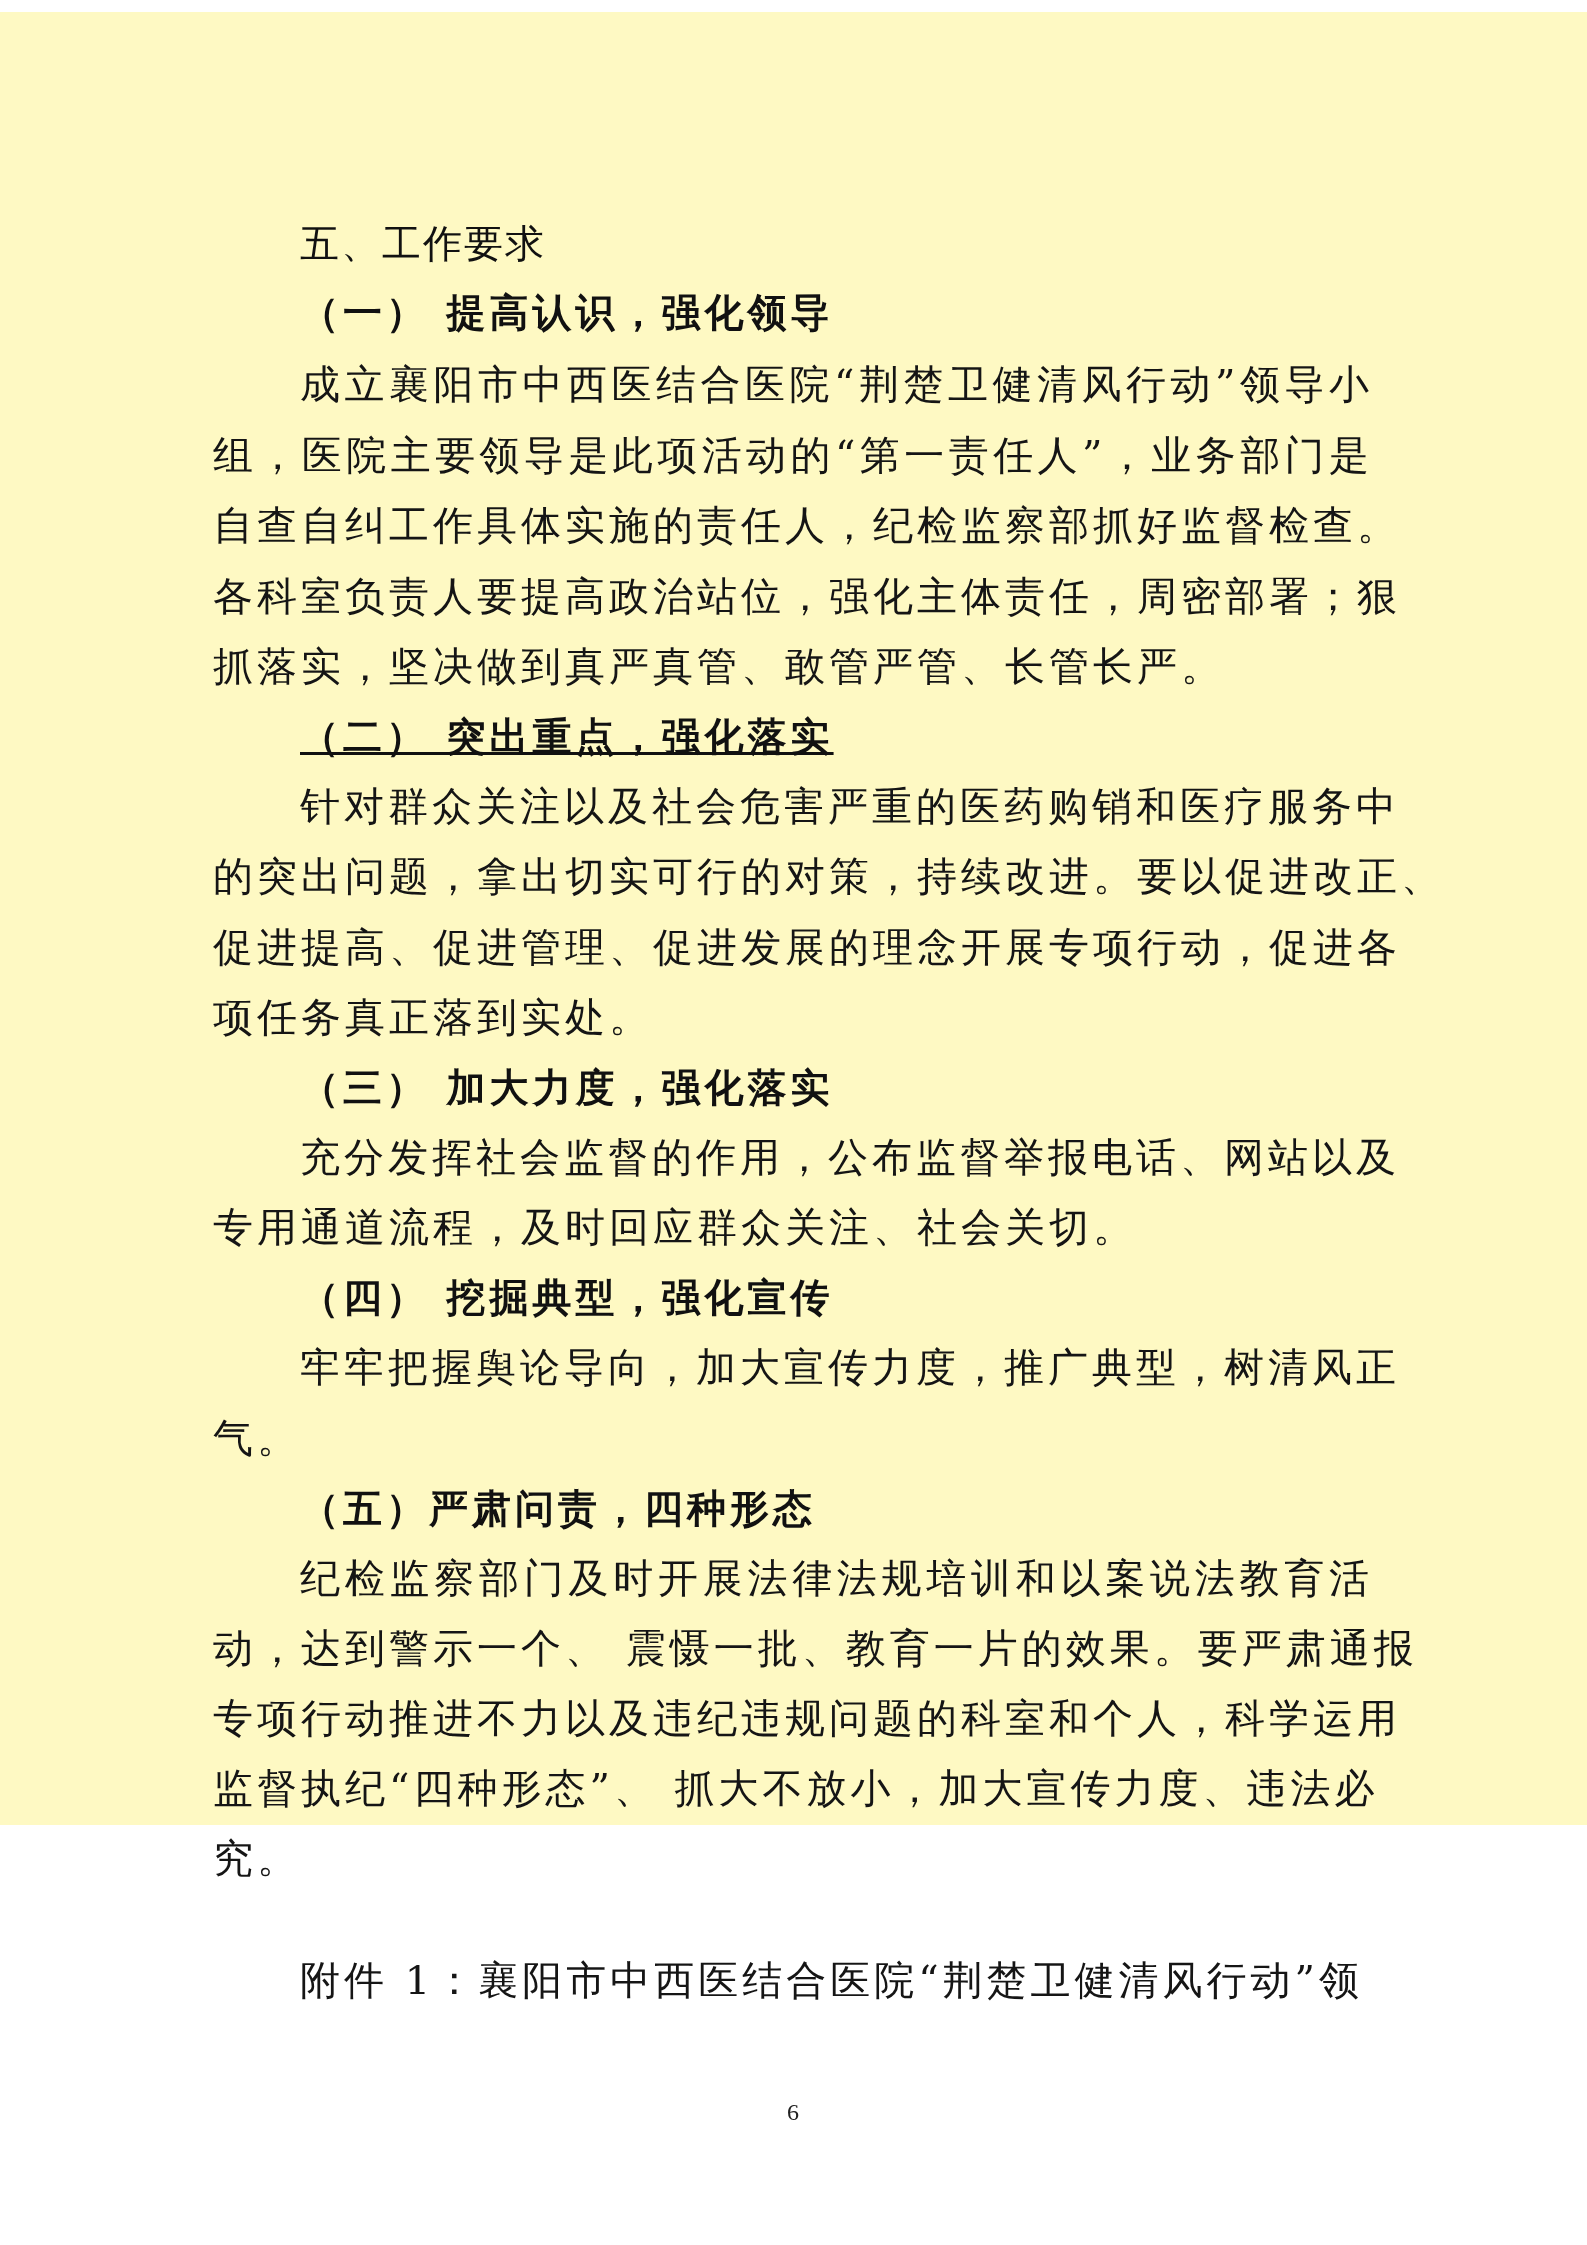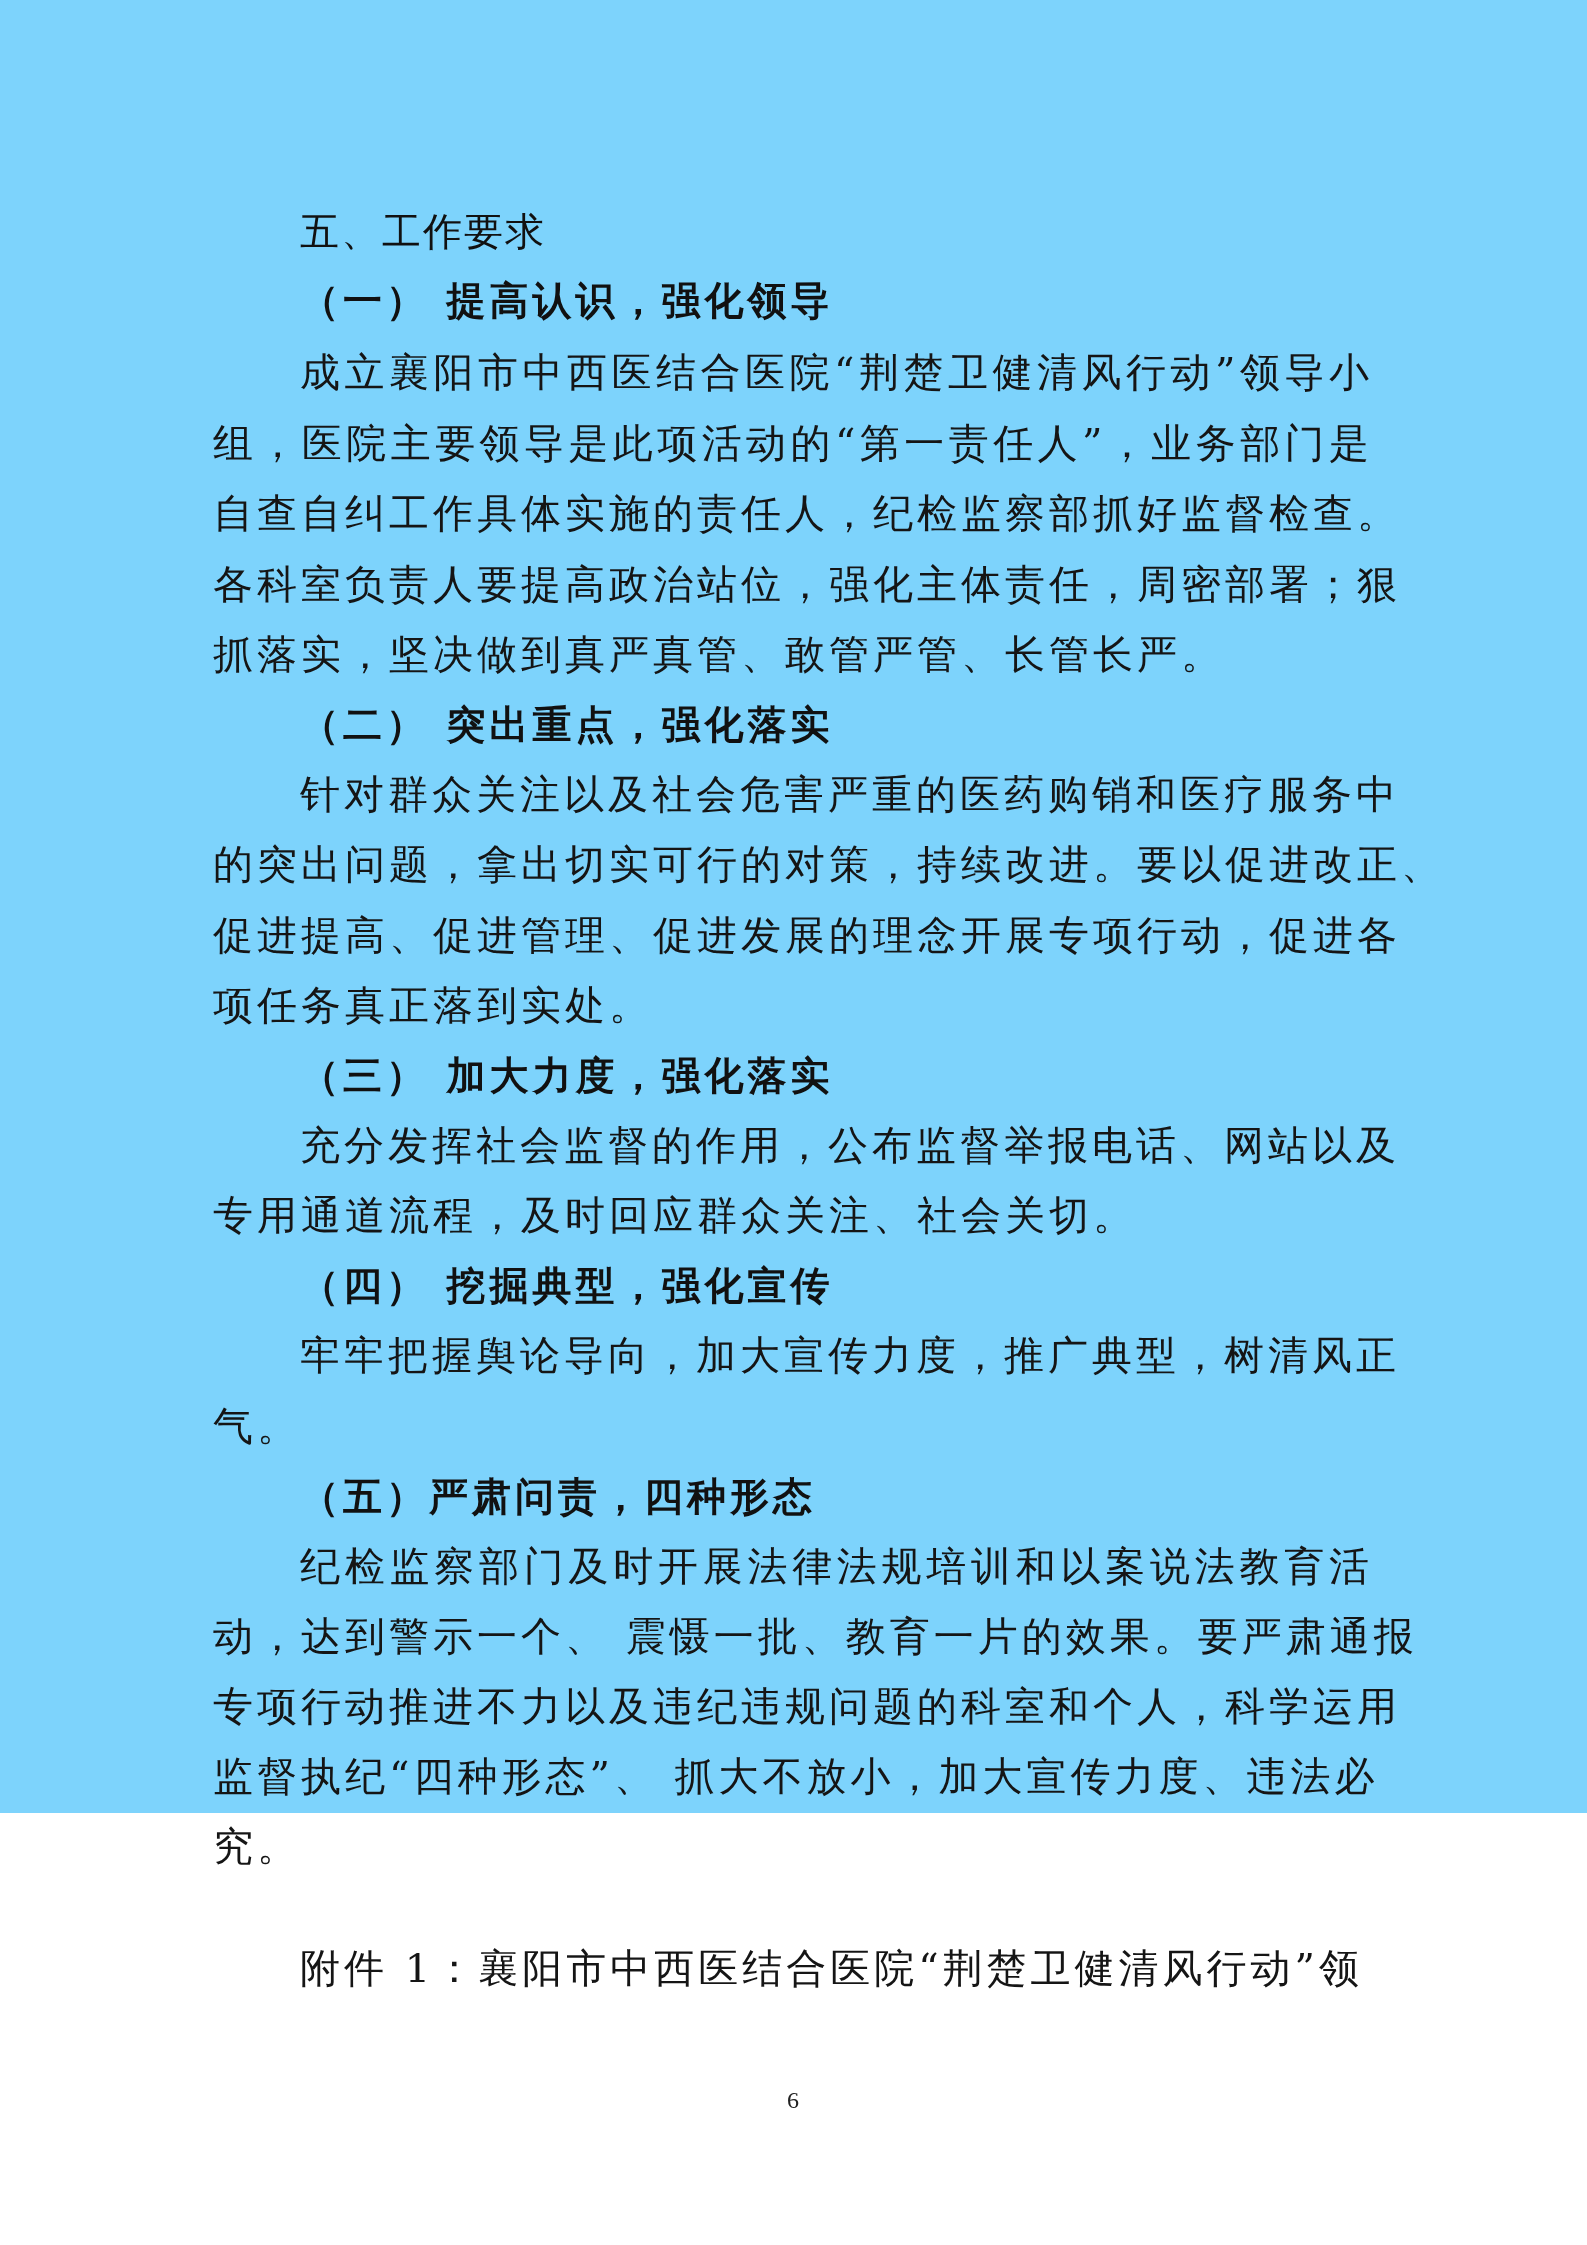--- a/index.html
+++ b/index.html
@@ -1,19 +1,19 @@
 <!DOCTYPE html>
 <html><head>
   <meta charset="utf-8">
   <style>
     html, body { margin: 0; padding: 0; background: #ffffff; }
     body { width: 1587px; height: 2245px; position: relative; overflow: hidden; }
     .page {
-      position: absolute; left: 0; top: 0; width: 1587px; height: 1813px;
-      background: #7dd3fc; color: #111111;
+      position: absolute; left: 0; top: 12px; width: 1587px; height: 1813px;
+      background: #fef9c3; color: #111111;
     }
     .line {
       position: absolute;
       left: 213px;
       width: 1160px;
       height: 70px;
       line-height: 70px;
       font-family: "DejaVu Serif", "Liberation Serif", serif;
       font-size: 40px;
       white-space: nowrap;
@@ -57,21 +57,21 @@
 
   <div class="line section-title" style="top:197px;">五、工作要求</div>
 
   <div class="line subheading" style="top:265px;">（一） 提高认识，强化领导</div>
   <div class="line indent justify" style="top:337px;">成立襄阳市中西医结合医院“荆楚卫健清风行动”领导小</div>
   <div class="line justify" style="top:408px;">组，医院主要领导是此项活动的“第一责任人”，业务部门是</div>
   <div class="line justify" style="top:478px;">自查自纠工作具体实施的责任人，纪检监察部抓好监督检查。</div>
   <div class="line justify" style="top:549px;">各科室负责人要提高政治站位，强化主体责任，周密部署；狠</div>
   <div class="line" style="top:619px;">抓落实，坚决做到真严真管、敢管严管、长管长严。</div>
 
-  <div class="line subheading" style="top:689px;">（二） 突出重点，强化落实</div>
+  <div class="line subheading" style="top:689px;text-decoration:underline;">（二） 突出重点，强化落实</div>
   <div class="line indent justify" style="top:759px;">针对群众关注以及社会危害严重的医药购销和医疗服务中</div>
   <div class="line justify" style="top:900px;">促进提高、促进管理、促进发展的理念开展专项行动，促进各</div>
   <div class="line justify" style="top:829px;">的突出问题，拿出切实可行的对策，持续改进。要以促进改正、</div>
   <div class="line" style="top:970px;">项任务真正落到实处。</div>
 
   <div class="line subheading" style="top:1040px;">（三） 加大力度，强化落实</div>
   <div class="line indent justify" style="top:1110px;">充分发挥社会监督的作用，公布监督举报电话、网站以及</div>
   <div class="line" style="top:1180px;">专用通道流程，及时回应群众关注、社会关切。</div>
 
   <div class="line indent justify" style="top:1320px;">牢牢把握舆论导向，加大宣传力度，推广典型，树清风正</div>

